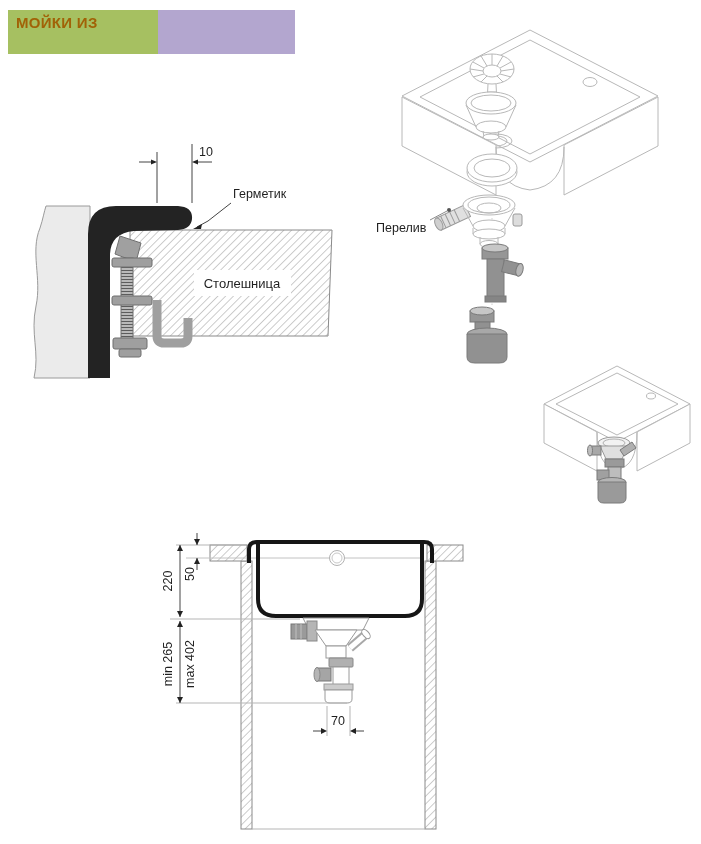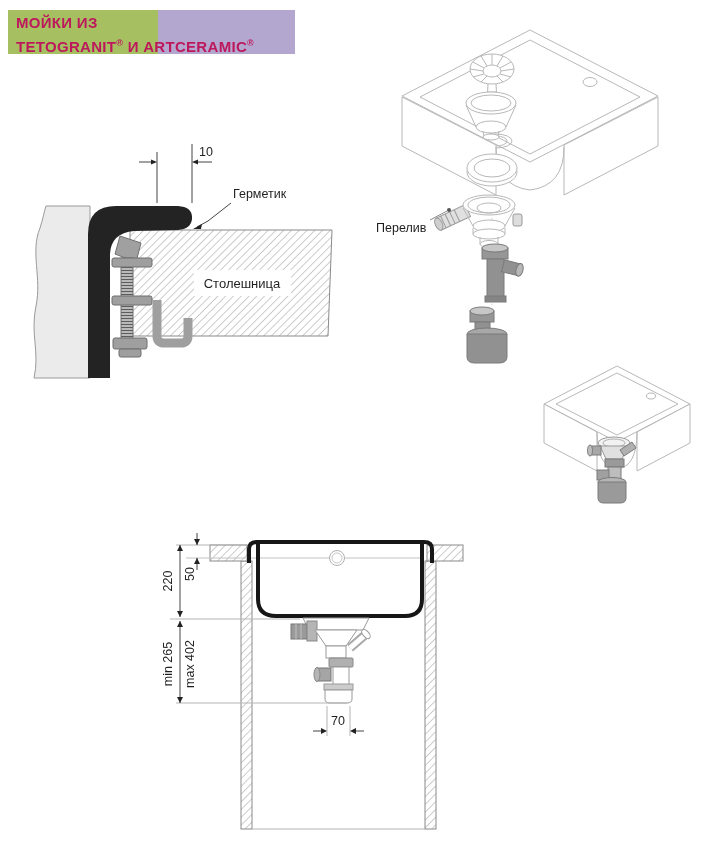--- a/index.html
+++ b/index.html
@@ -30,23 +30,22 @@
   .sketch-n{stroke:#b8b8b8;stroke-width:1;fill:none;}
   .dark{stroke:#7a7a7a;stroke-width:1;}
 </style>
 </head>
 <body>
 
 <div id="page">
 
   <div id="hdr-green" class="hdr-block" style="background:#a6c061"></div>
   <div id="hdr-purple" class="hdr-block" style="background:#b3a6cf"></div>
-  <div class="hdr-text" style="color:#be185d">
+  <div class="hdr-text" style="color:#a16207">
     <span style="display:block">МОЙКИ ИЗ</span>
-    <span style="display:block"><span>TETOGRANIT</span><sup>®</sup><span> И </span><span>ARTCERAMIC</span><sup>®</sup></span>
   </div>
 
   <svg id="drawing" width="701" height="844" viewBox="0 0 701 844">
     <defs>
       <pattern id="hatch" patternUnits="userSpaceOnUse" width="5.5" height="5.5" patternTransform="rotate(45)">
         <rect width="5.5" height="5.5" fill="#ffffff"></rect>
         <line x1="0" y1="0" x2="0" y2="5.5" stroke="#9a9a9a" stroke-width="1"></line>
       </pattern>
       <pattern id="threads" patternUnits="userSpaceOnUse" width="4" height="3">
         <rect width="4" height="3" fill="#b9b9b9"></rect>

